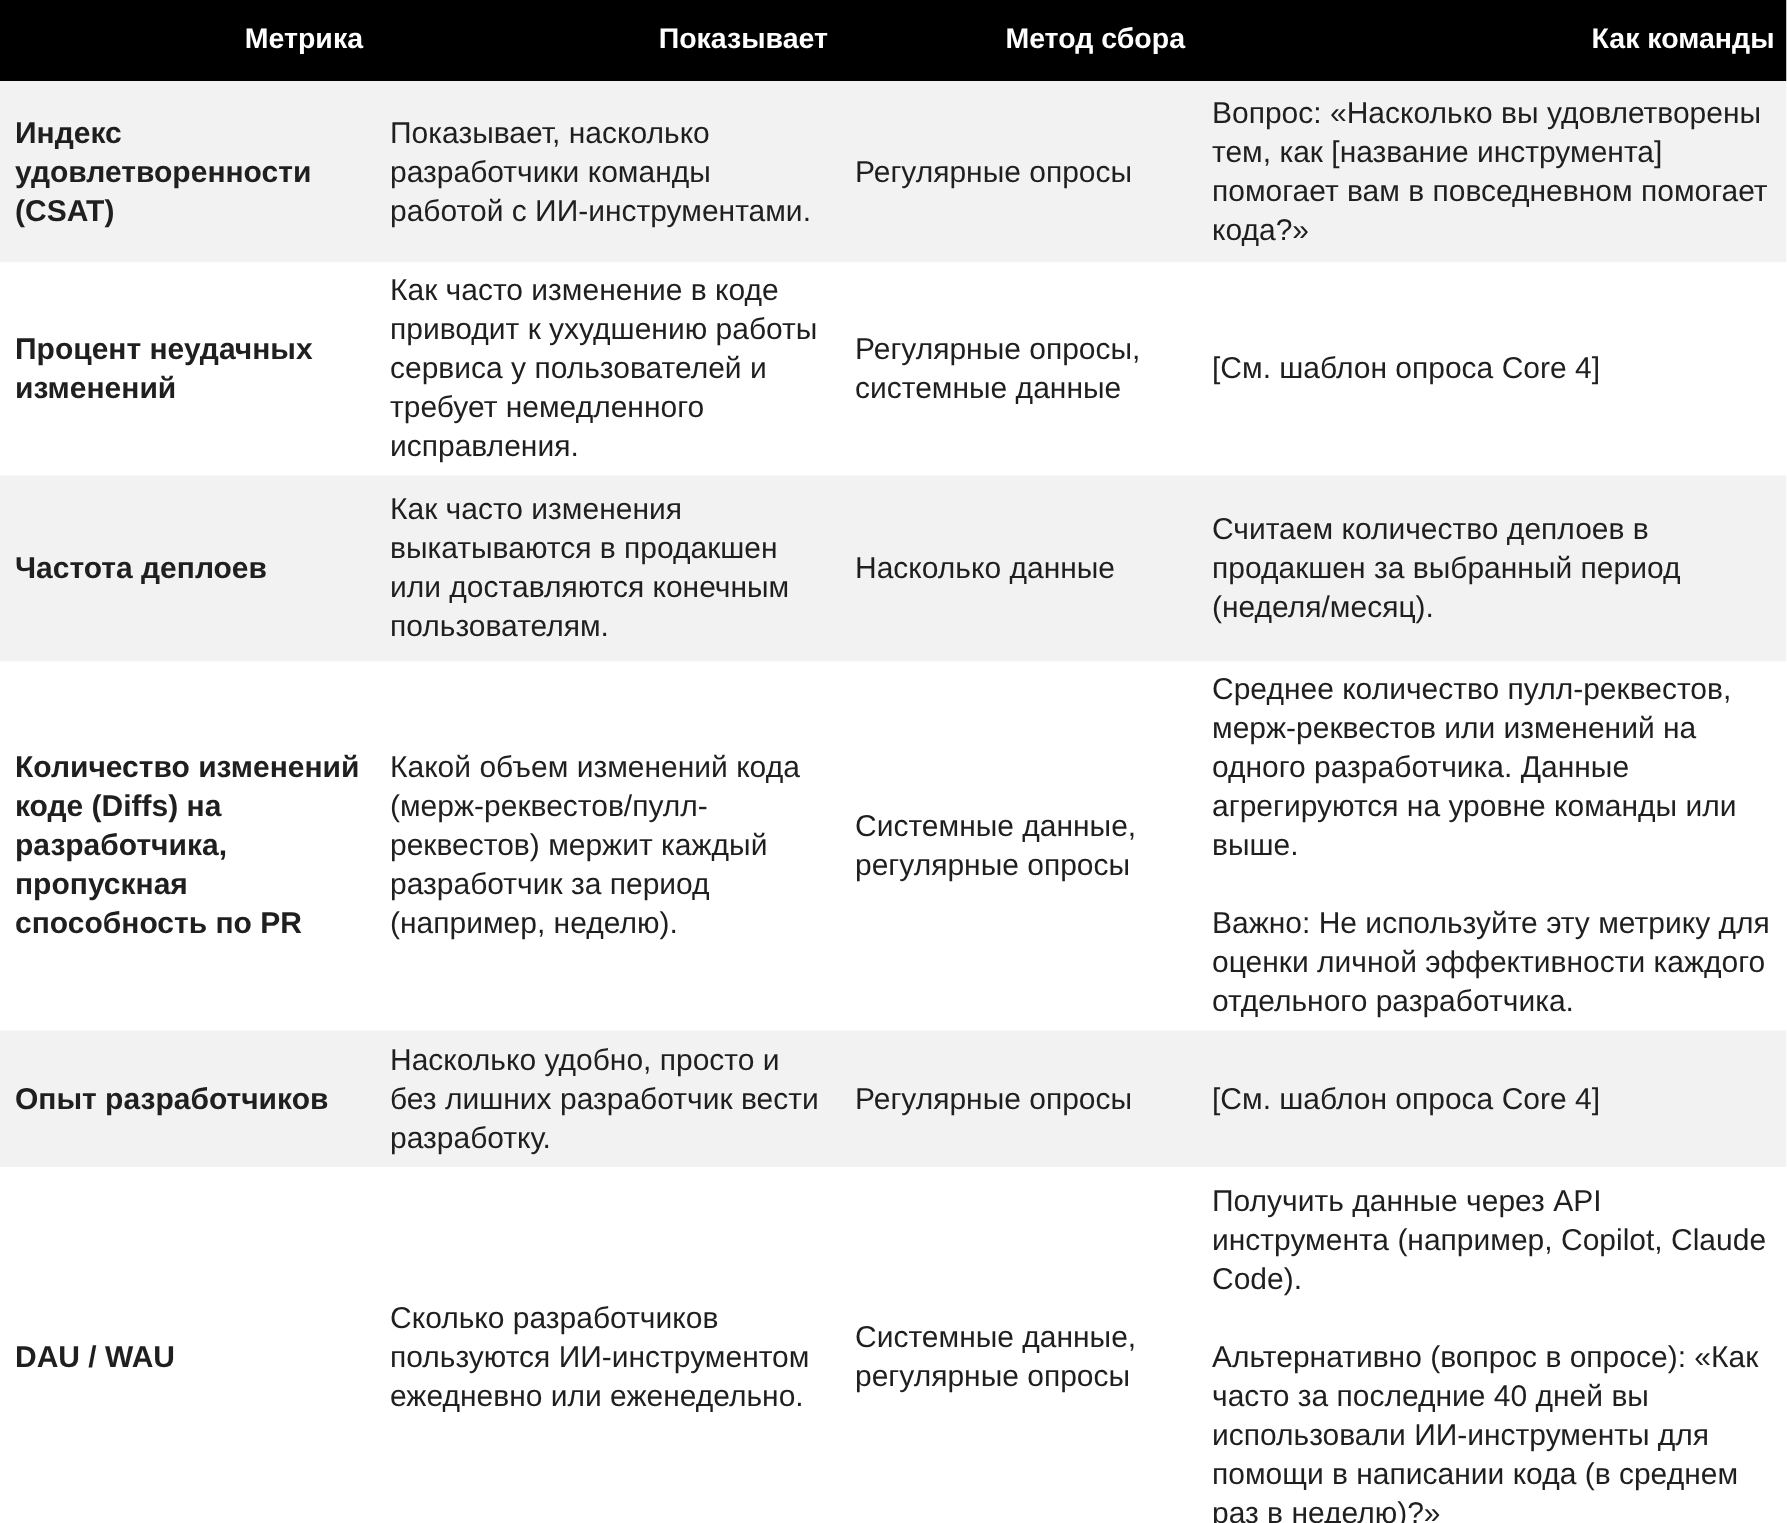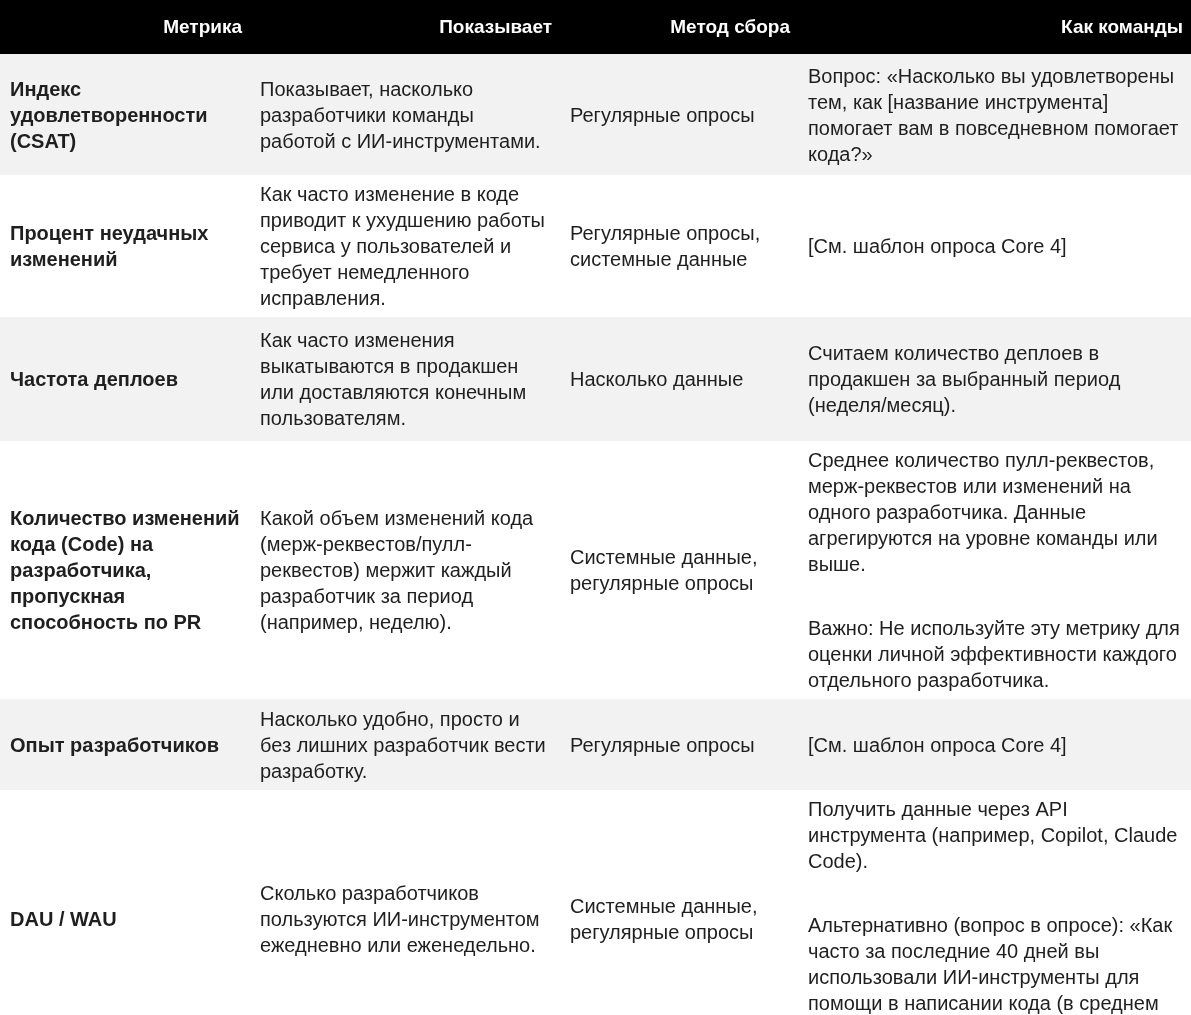--- a/index.html
+++ b/index.html
@@ -37,21 +37,21 @@
   tbody tr:nth-child(even){background:var(--row_bg,#ffffff);}
   tbody tr:nth-child(1){height:121px;}
   tbody tr:nth-child(2){height:130px;}
   tbody tr:nth-child(3){height:124px;}
   tbody tr:nth-child(4){height:234px;}
   tbody tr:nth-child(5){height:91px;}
   tbody tr:nth-child(6){height:253px;}
   td.metric{font-weight:700;padding-right:5px;}
   td.definition{padding-right:5px;}
   td p{margin:0;}
-  td p + p{margin-top:38px;}
+  td p + p{margin-top:26px;}
   td p:empty{display:none;}
 </style>
 </head>
 <body>
 
 <table>
   <colgroup>
     <col style="width:250px">
     <col style="width:310px">
     <col style="width:238px">
@@ -87,21 +87,21 @@
     <tr>
       <td class="metric">Частота деплоев</td>
       <td class="definition">Как часто изменения выкатываются в продакшен или доставляются конечным пользователям.</td>
       <td class="method">Насколько данные</td>
       <td class="measure">
         <p>Считаем количество деплоев в продакшен за выбранный период (неделя/месяц).</p>
 
       </td>
     </tr>
     <tr>
-      <td class="metric">Количество изменений кода (Code) на разработчика, пропускная способность по PR</td>
+      <td class="metric">Количество изменений коде (Diffs) на разработчика, пропускная способность по PR</td>
       <td class="definition">Какой объем изменений кода (мерж-реквестов/пулл-реквестов) мержит каждый разработчик за период (например, неделю).</td>
       <td class="method">Системные данные, регулярные опросы</td>
       <td class="measure">
         <p>Среднее количество пулл-реквестов, мерж-реквестов или изменений на одного разработчика. Данные агрегируются на уровне команды или выше.</p>
         <p>Важно: Не используйте эту метрику для оценки личной эффективности каждого отдельного разработчика.</p>
       </td>
     </tr>
     <tr>
       <td class="metric">Опыт разработчиков</td>
       <td class="definition">Насколько удобно, просто и без лишних разработчик вести разработку.</td>

